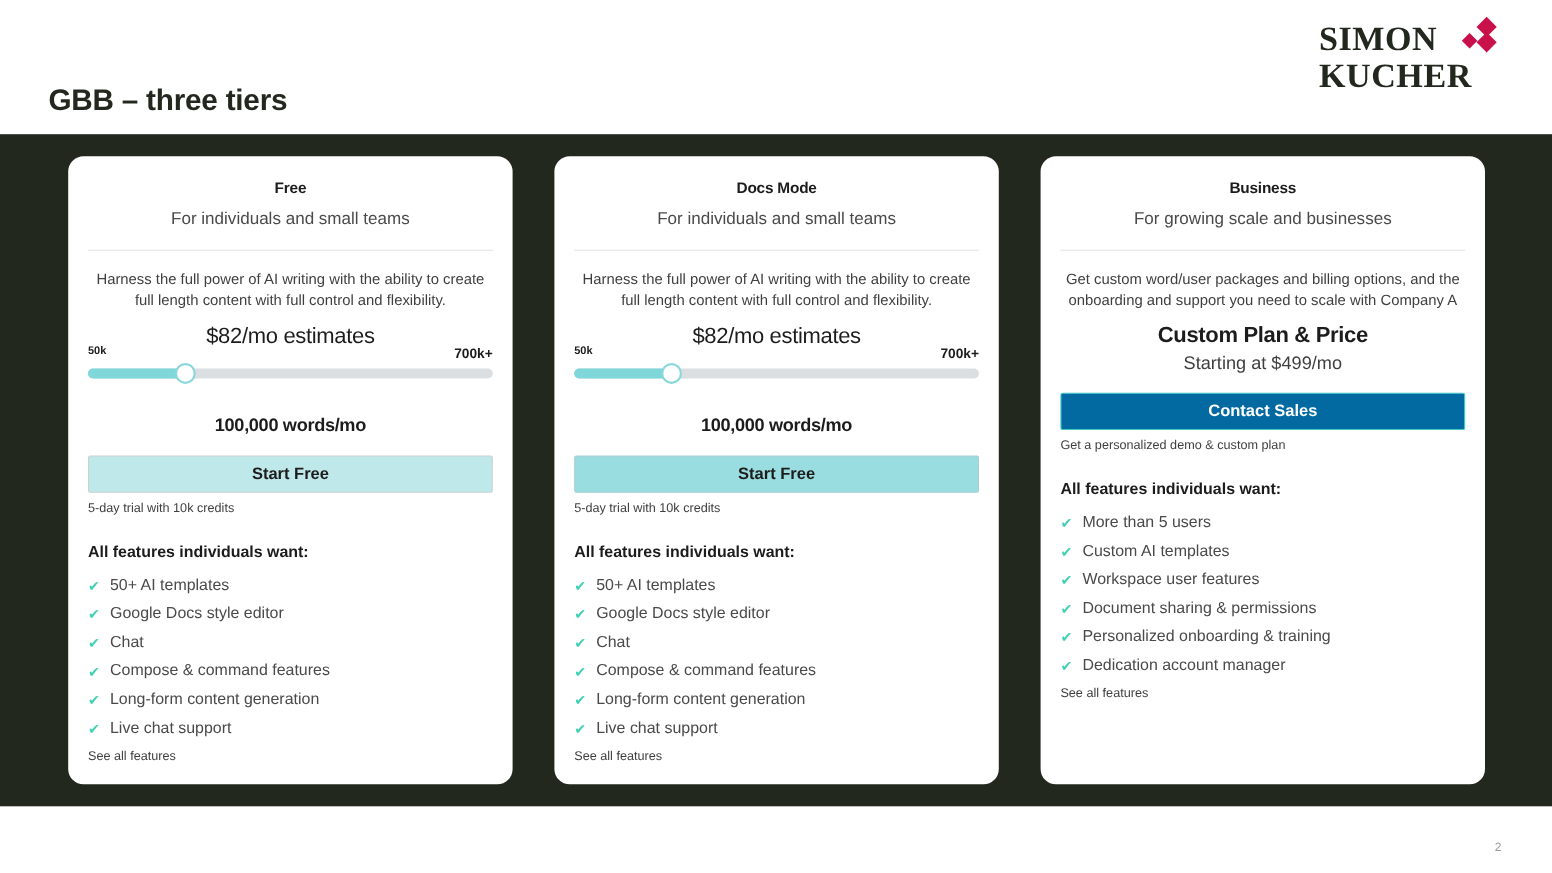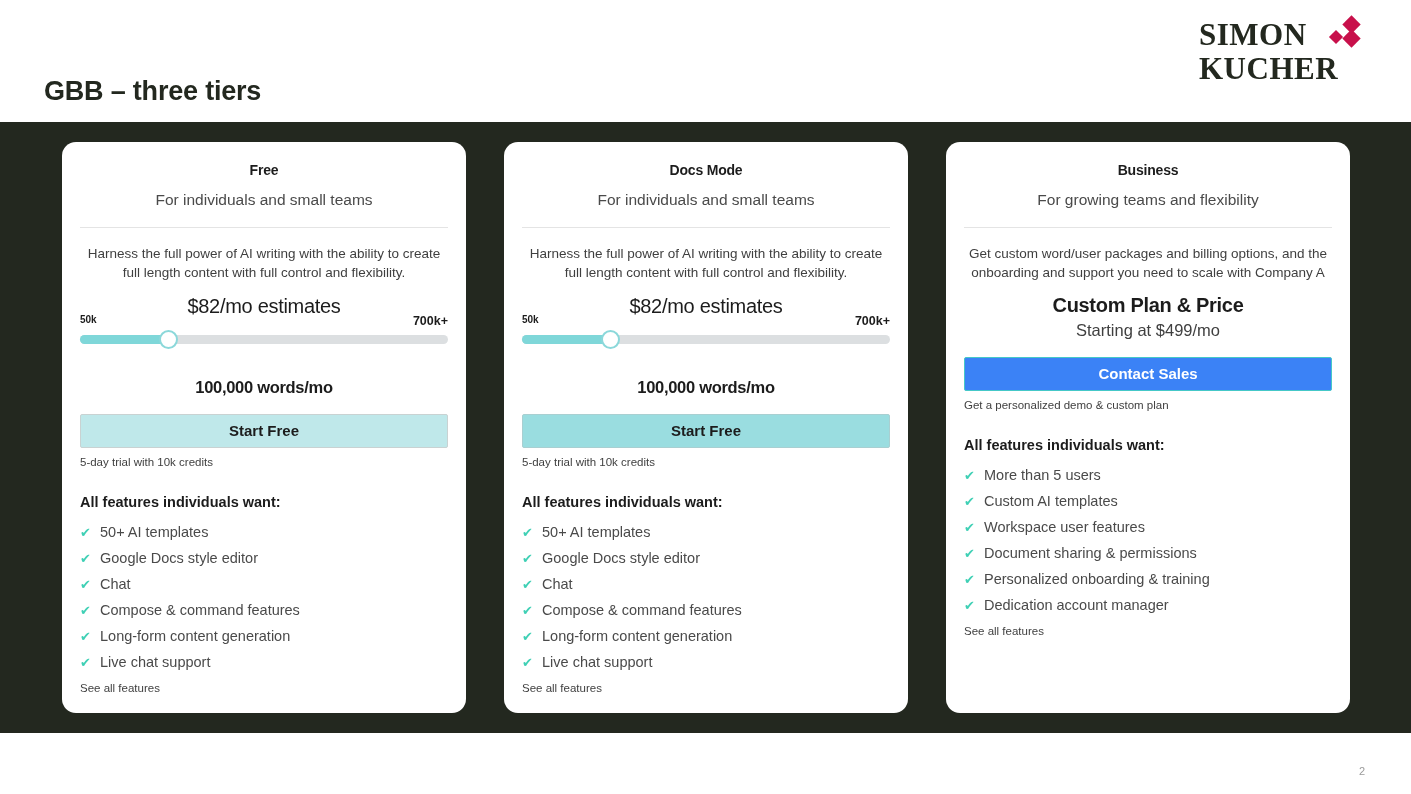--- a/index.html
+++ b/index.html
@@ -81,21 +81,21 @@
   }
 
   
   .cta {
     display:block; width:100%; margin-top:17px; height:34px; line-height:32px;
     text-align:center; font-size:15px; font-weight:bold; border-radius:2px;
     cursor:pointer;
   }
   .cta-light { background:#bfe8ea; border:1px solid #c9d2d2; color:#1c1c1c; }
   .cta-mid   { background:#9adde0; border:1px solid #a9cfd1; color:#1c1c1c; }
-  .cta-solid { background:#3b82f6; border:1px solid #45c8c8; color:#ffffff; }
+  .cta-solid { background:#0369a1; border:1px solid #45c8c8; color:#ffffff; }
   .cta-note { margin-top:8px; font-size:11.5px; color:#3f3f3f; }
 
   
   .custom-price {
     margin-top:12px; text-align:center;
     font-size:20px; font-weight:bold; color:#1c1c1c; letter-spacing:-0.3px;
   }
   .custom-start { margin-top:4px; text-align:center; font-size:16.5px; color:#3f3f3f; }
 
   
@@ -230,21 +230,21 @@
         <li class="feat-item">
           <span class="check">✔</span>
           <span class="feat-text">Live chat support</span>
         </li>
       </ul>
       <div class="see-all">See all features</div>
     </div>
 
     <div class="card card-2">
       <div class="tier-name">Business</div>
-      <div class="tier-sub">For growing teams and flexibility</div>
+      <div class="tier-sub">For growing scale and businesses</div>
       <div class="divider"></div>
       <div class="tier-desc">Get custom word/user packages and billing options, and the onboarding and support you need to scale with Company A</div>
 
       <div class="custom-price">Custom Plan &amp; Price</div>
       <div class="custom-start">Starting at $499/mo</div>
 
       <div class="cta cta-solid">Contact Sales</div>
       <div class="cta-note">Get a personalized demo &amp; custom plan</div>
 
       <div class="feat-title">All features individuals want:</div>

